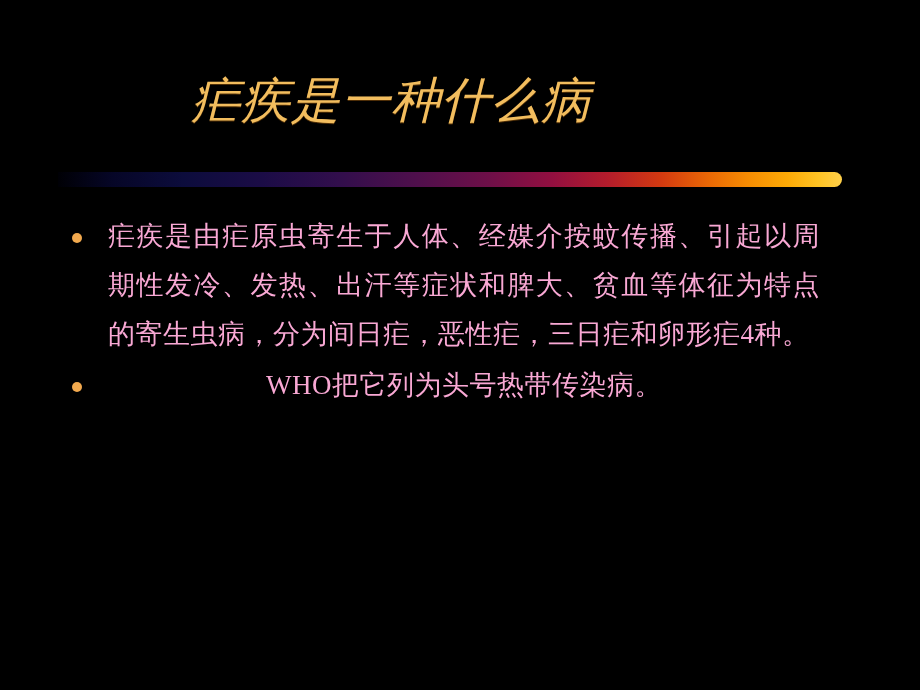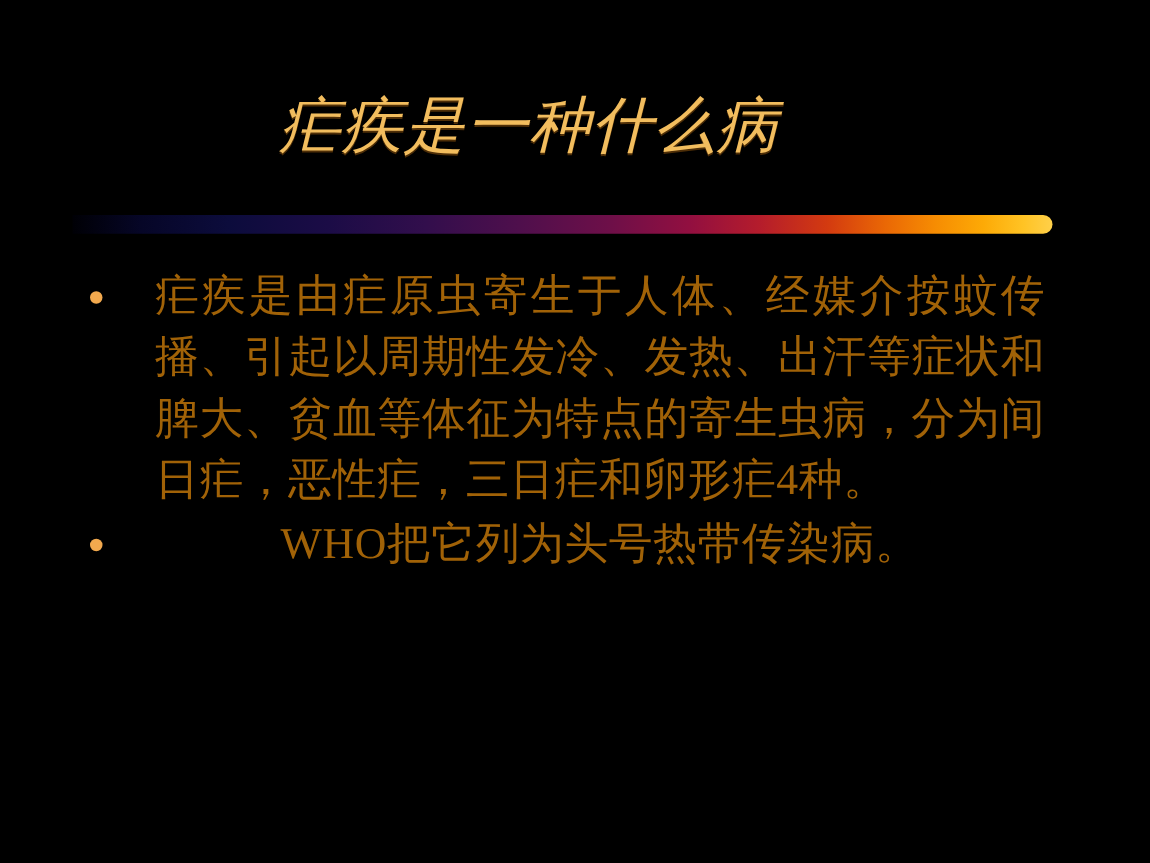--- a/index.html
+++ b/index.html
@@ -31,21 +31,20 @@
   }
 
   
   .title-wrap {
     position: absolute;
     left: 0;
     top: 74px;
     width: 764px;
     text-align: center;
     z-index: 5;
-    padding-left: 32px;
   }
   .slide-title {
     display: inline-block;
     font-family: "Liberation Serif", "DejaVu Serif", serif;
     font-style: italic;
     font-weight: 400;
     font-size: 49px;
     line-height: 1.12;
     letter-spacing: 1px;
     color: #f2bd5e;
@@ -99,28 +98,27 @@
     width: 10px;
     height: 10px;
     border-radius: 50%;
     background: #f2a94e;
     margin-top: 21px;
     margin-right: 26px;
   }
   .bullet-text {
     flex: 1 1 auto;
     font-family: "Liberation Serif", "DejaVu Serif", serif;
-    font-size: 35px;
+    font-size: 27px;
     line-height: 49px;
-    color: #a16207;
+    color: #f9a8d4;
     text-align: justify;
     text-justify: inter-ideograph;
     letter-spacing: 0.5px;
     max-width: 712px;
-    margin-left: 16px;
   }
   .bullet-text.single {
     white-space: nowrap;
     text-align: center;
   }
 </style>
 </head>
 <body>
 
 <div class="slide">

